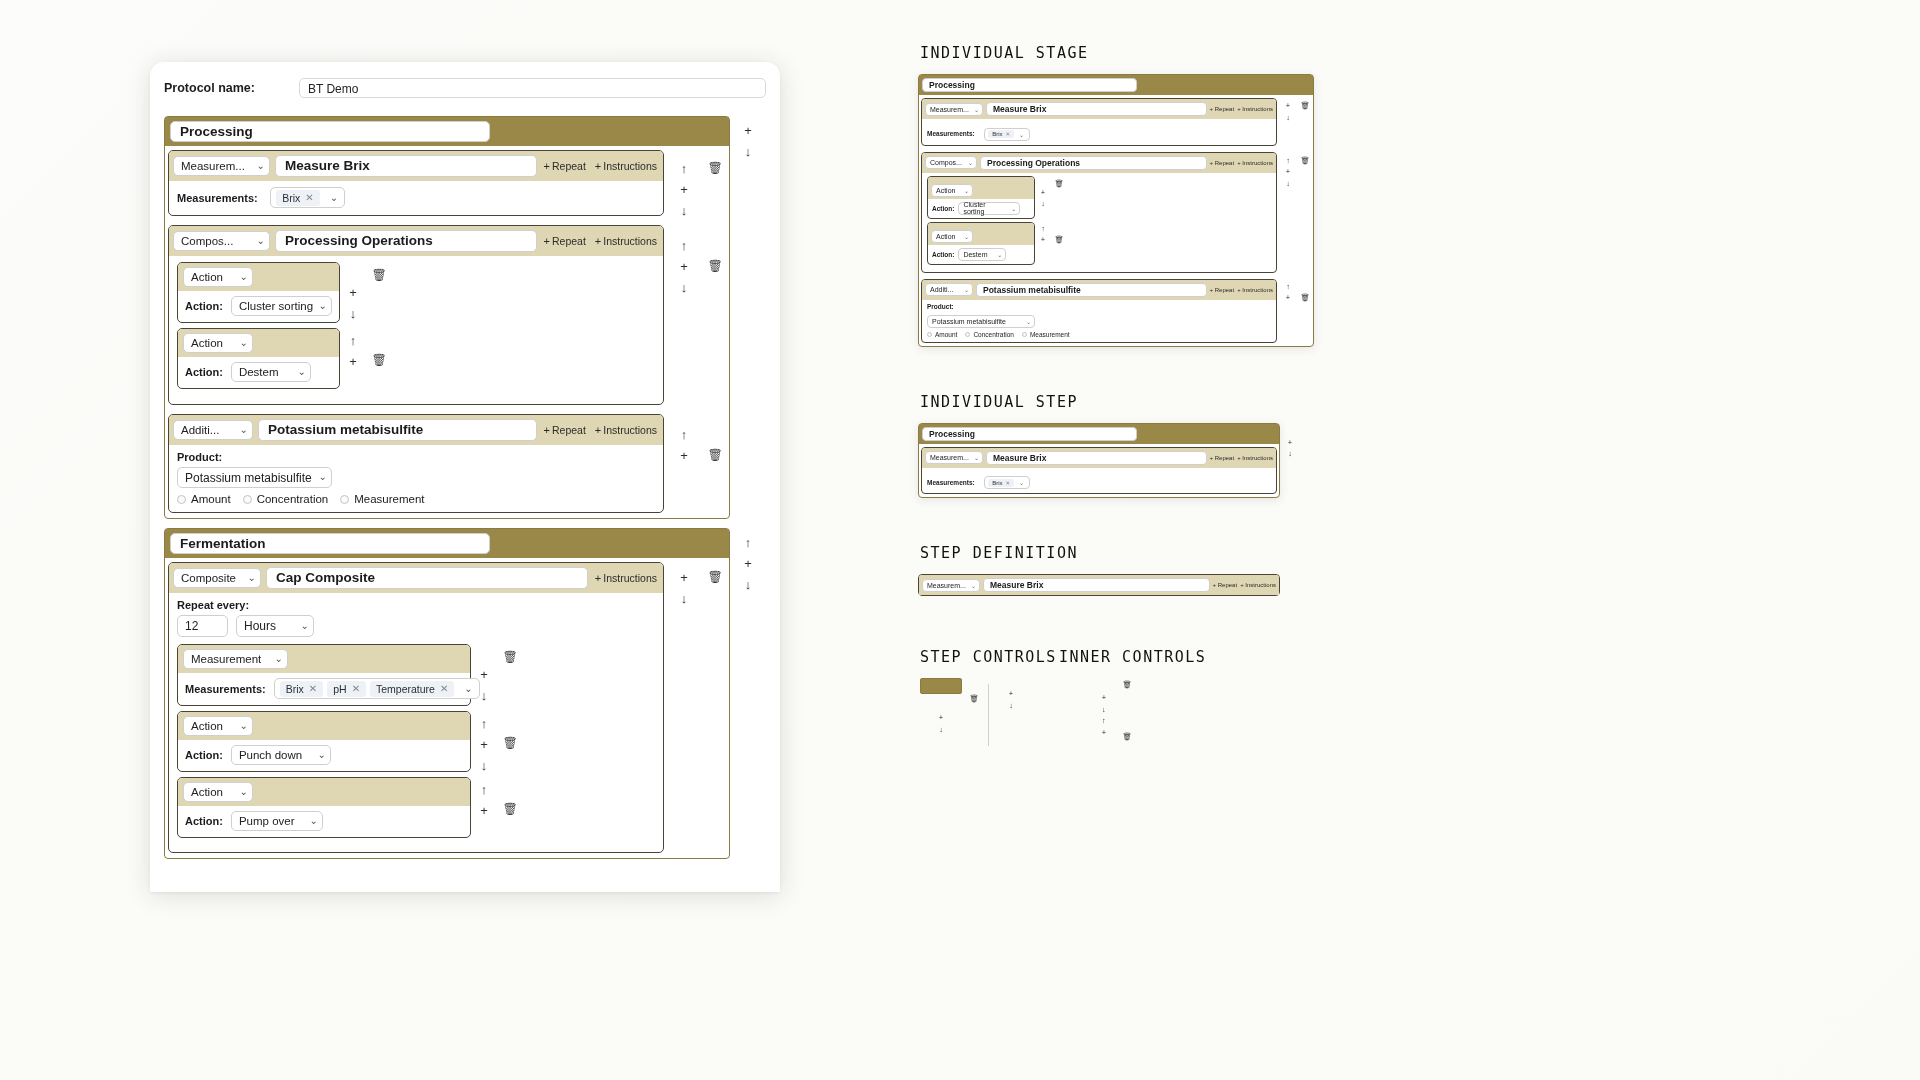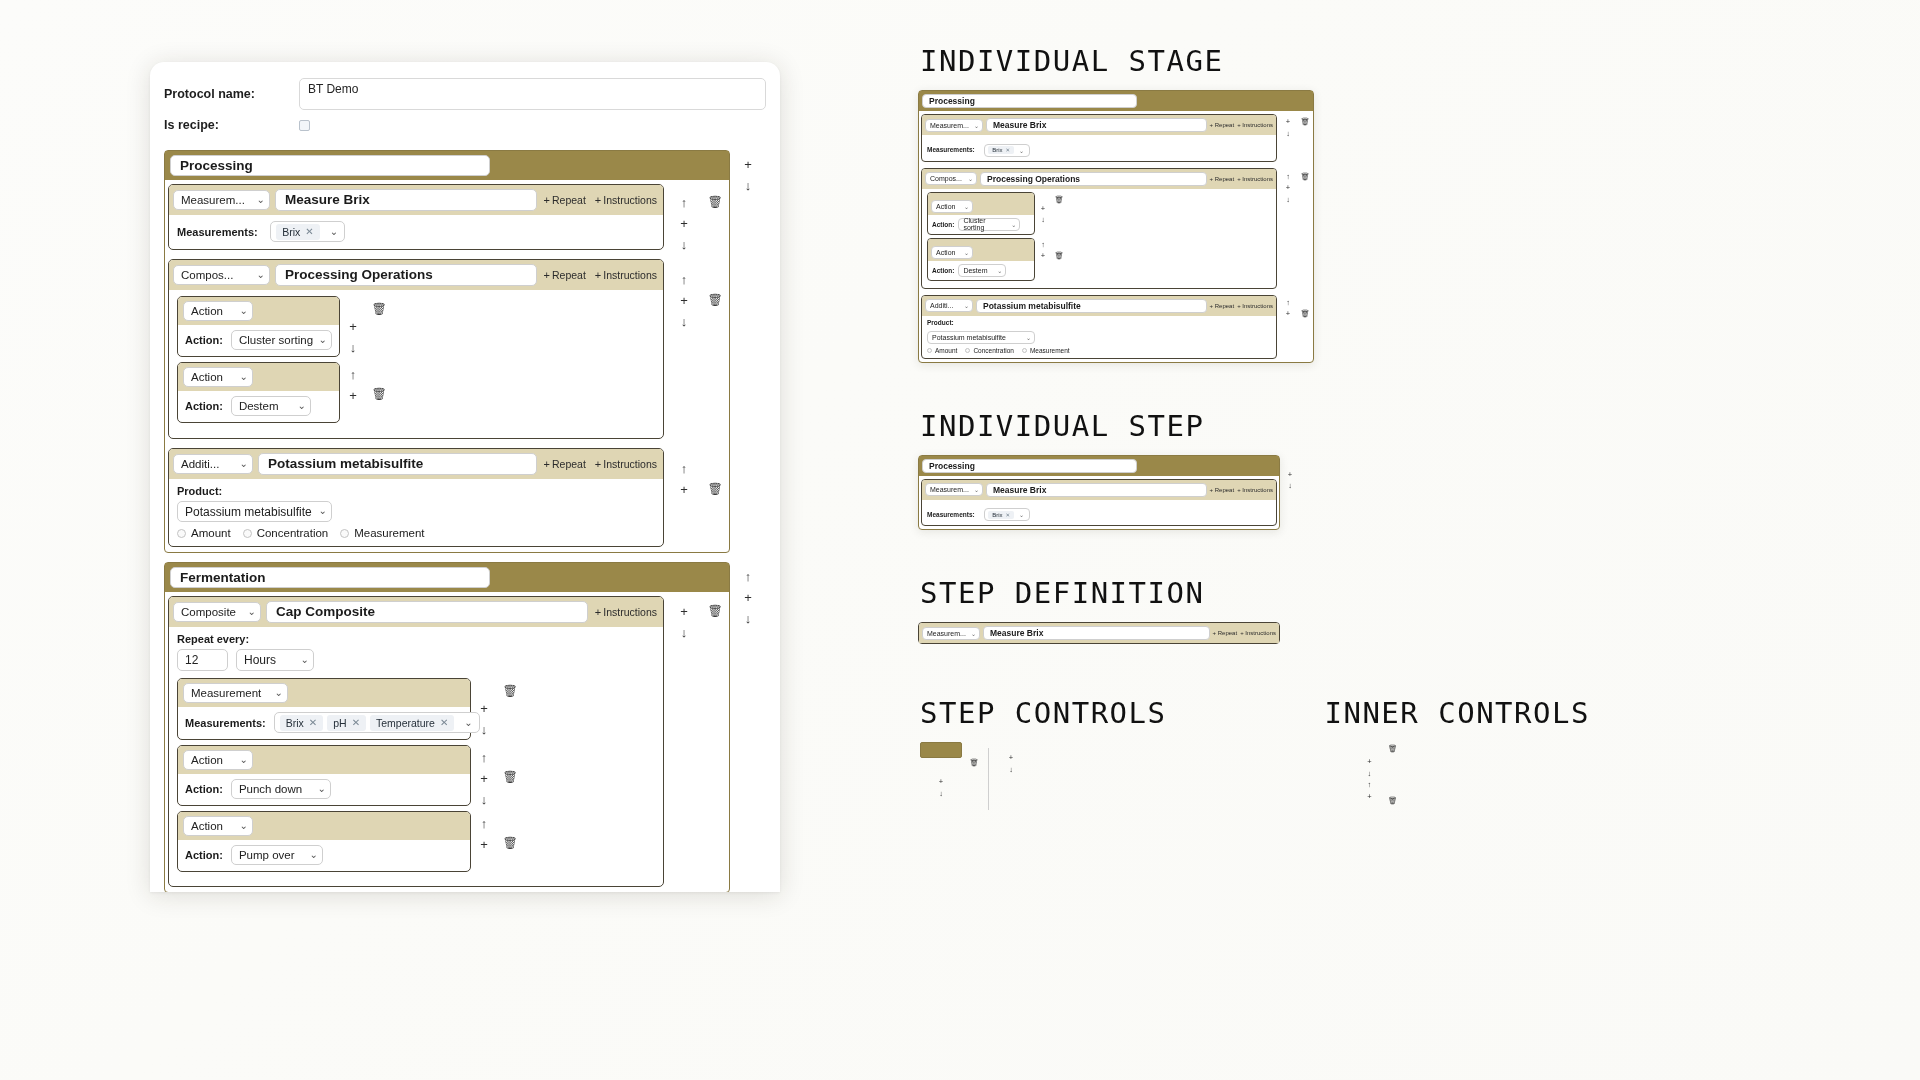--- a/index.html
+++ b/index.html
@@ -21,21 +21,21 @@
     position:absolute; left:150px; top:62px; width:630px; height:830px;
     background:#ffffff;
     border-radius:14px 14px 0 0;
     box-shadow:0 3px 26px rgba(40,35,20,.14), 0 1px 3px rgba(0,0,0,.06);
     padding:16px 14px 0 14px;
     overflow:hidden;
   }
   .form-row { display:flex; align-items:center; margin-bottom:8px; }
   .form-label { width:135px; font-size:12.5px; font-weight:bold; color:#1d1d1d; }
   .form-input {
-    flex:1; height:32px; border:1px solid #d9d9d9; border-radius:5px;
+    flex:1; height:20px; border:1px solid #d9d9d9; border-radius:5px;
     background:#fff; font-size:12px; padding:0 8px; line-height:20px;
     color:#232323;
   }
   .cb { width:11px; height:11px; border:1px solid #b9c2cc; border-radius:2px; background:#f2f6fa; }
 
   
   .stage {
     margin-top:10px;
     border:1px solid #8a7a43;
     border-radius:4px;
@@ -106,21 +106,21 @@
   .ctrl { display:flex; flex-direction:column; align-items:center; font-size:13px; color:#2e2e2e; }
   .ctrl div { line-height:1; padding:4px 2px; }
   .trash { font-size:12px; color:#3a3a3a; }
 
   .rowflex { display:flex; align-items:flex-start; }
 
   
   .rcol { position:absolute; left:918px; top:44px; width:960px; }
   .sec-title {
     font-family:"DejaVu Sans Mono", monospace;
-    font-size:29px; letter-spacing:1.5px; color:#111; font-weight:400;
+    font-size:15px; letter-spacing:1.5px; color:#111; font-weight:400;
     margin:0 0 12px 2px;
   }
   .mini-card {
     background:#fff; border:1px solid #8a7a43; border-radius:4px;
     box-shadow:0 2px 10px rgba(40,35,20,.10);
   }
   .mini-stage-head { background:#9a8849; padding:3px 3px; display:flex; align-items:center; }
   .mini-stage-title {
     flex:0 0 215px; background:#fff; border:1px solid #cfcfcf; border-radius:4px;
     height:14px; line-height:13px; padding:0 6px; font-size:8.5px; font-weight:bold;
@@ -154,24 +154,20 @@
 <body>
 
 <div class="canvas"></div>
 
 <div class="main-card">
 
   <div class="form-row">
     <div class="form-label">Protocol name:</div>
     <div class="form-input">BT Demo</div>
   </div>
-  <div class="form-row">
-    <div class="form-label">Is recipe:</div>
-    <span class="cb"></span>
-  </div>
 
   <div class="rowflex">
     <div class="stage" style="flex:1;">
       <div class="stage-head">
         <div class="stage-title">Processing</div>
       </div>
 
       <div class="rowflex">
         <div class="step" style="flex:1;">
           <div class="step-head">
@@ -656,21 +652,21 @@
       <span class="msel" style="width:58px;">
         <span>Measurem...</span>
         <span class="cv">⌄</span>
       </span>
       <span class="mname">Measure Brix</span>
       <span class="mmini"><span>+</span> <span>Repeat</span></span>
       <span class="mmini"><span>+</span> <span>Instructions</span></span>
     </div>
   </div>
 
-  <div style="display:flex;gap:156px;margin-top:52px;">
+  <div style="display:flex;margin-top:52px;">
     <div>
       <div class="sec-title">STEP CONTROLS</div>
       <div style="display:flex;align-items:flex-start;margin-left:2px;">
         <div style="width:42px;">
           <div style="width:42px;height:16px;background:#9a8849;border:1px solid #8a7a43;border-radius:2px;"></div>
           <div class="mctrl" style="width:42px;padding-top:18px;">
             <div>+</div>
             <div>↓</div>
           </div>
         </div>

